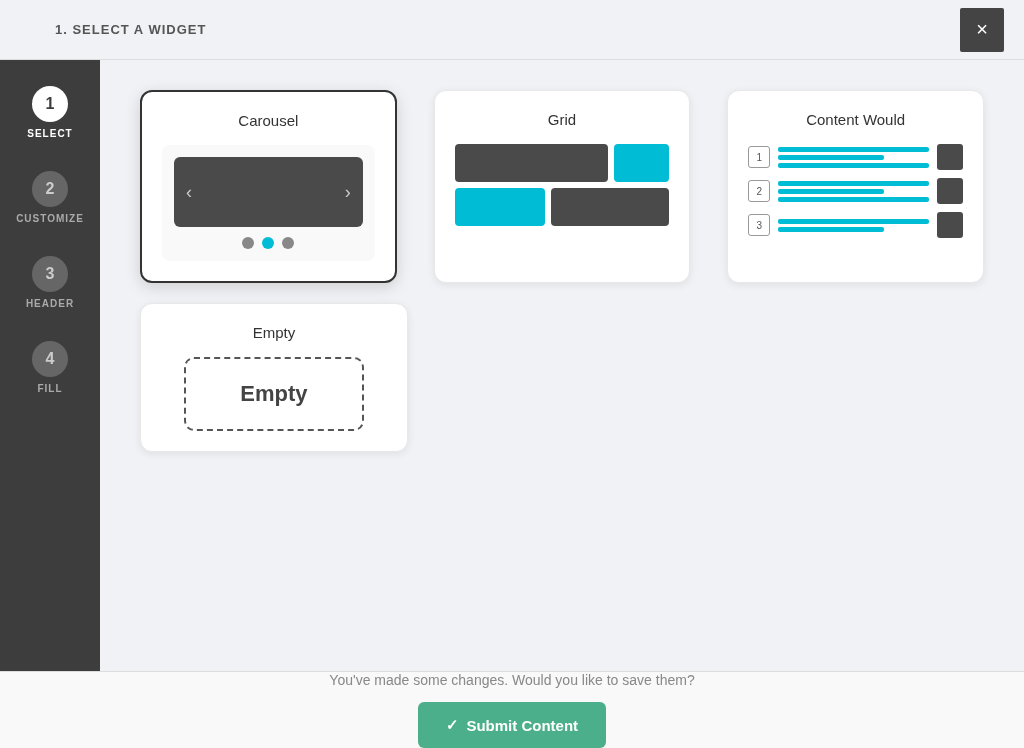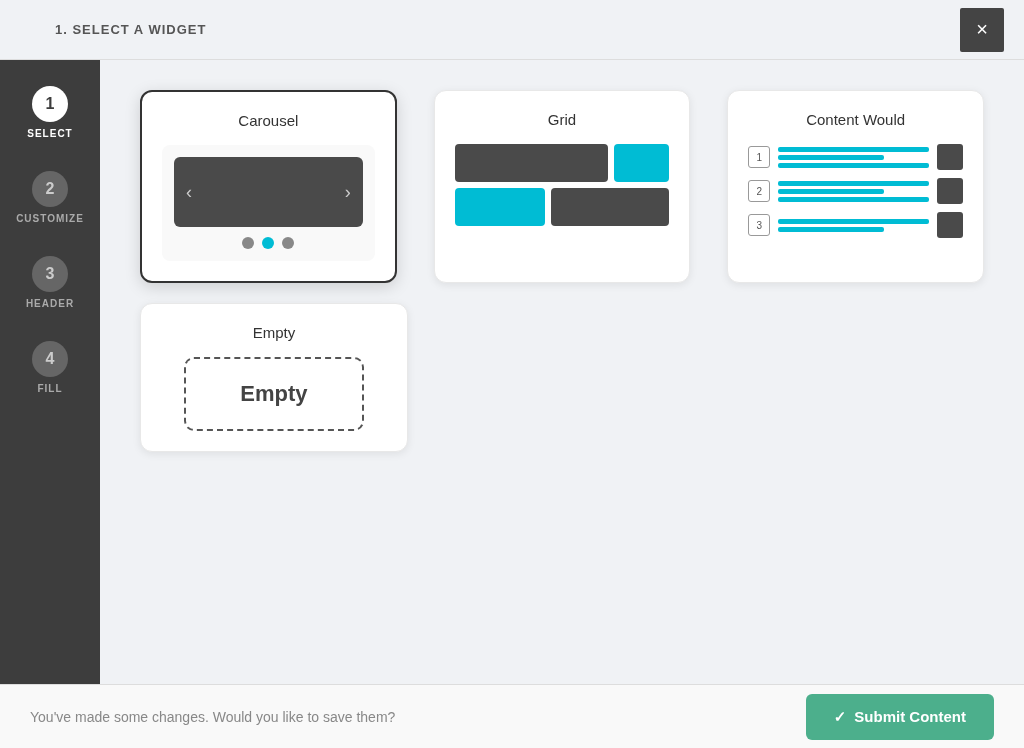--- a/index.html
+++ b/index.html
@@ -258,27 +258,28 @@
 
     
     .widget-row2 {
       display: grid;
       grid-template-columns: repeat(3, 1fr);
       gap: 20px;
     }
 
     
     .footer {
-      height: 64px;
+      height: 77px;
       background: #f9f9f9;
       border-top: 1px solid #ddd;
       display: flex;
       align-items: center;
       justify-content: space-between;
       padding: 0 30px;
+      flex-direction: column;
     }
     .footer-msg {
       color: #888;
       font-size: 14px;
     }
     .submit-btn {
       background: #4caf8c;
       color: #fff;
       border: none;
       padding: 14px 28px;

